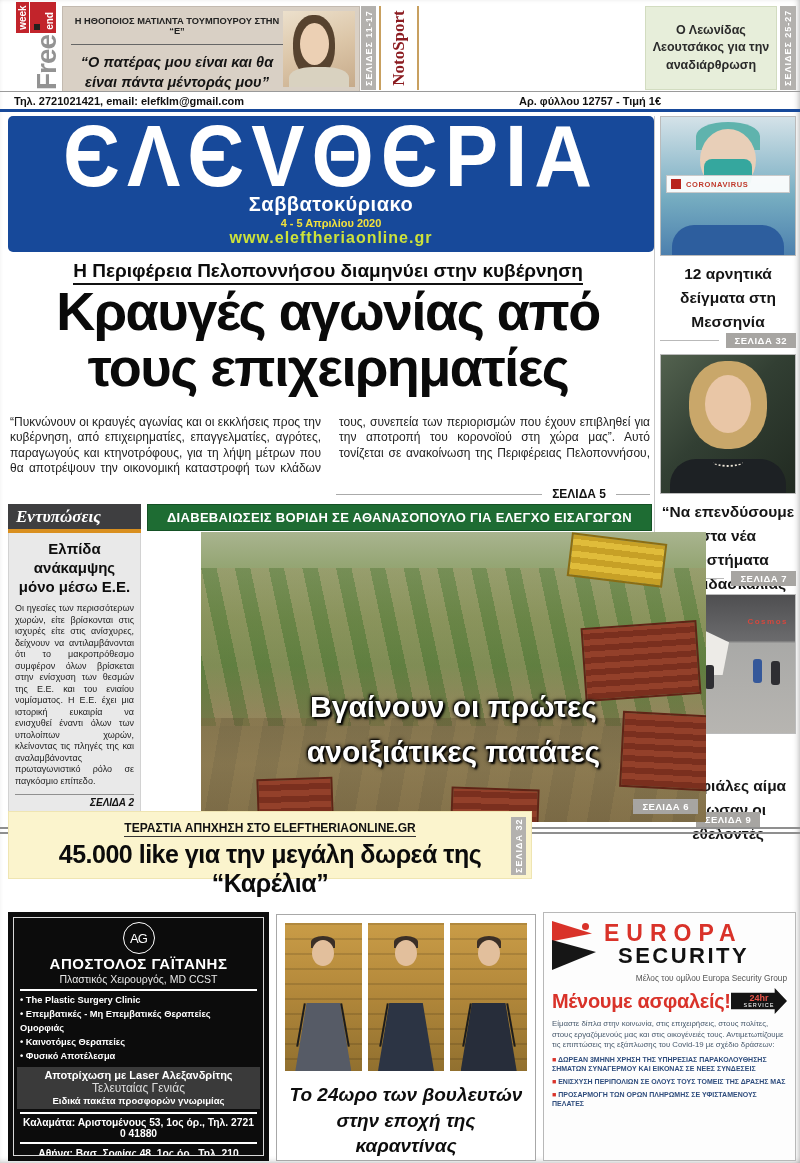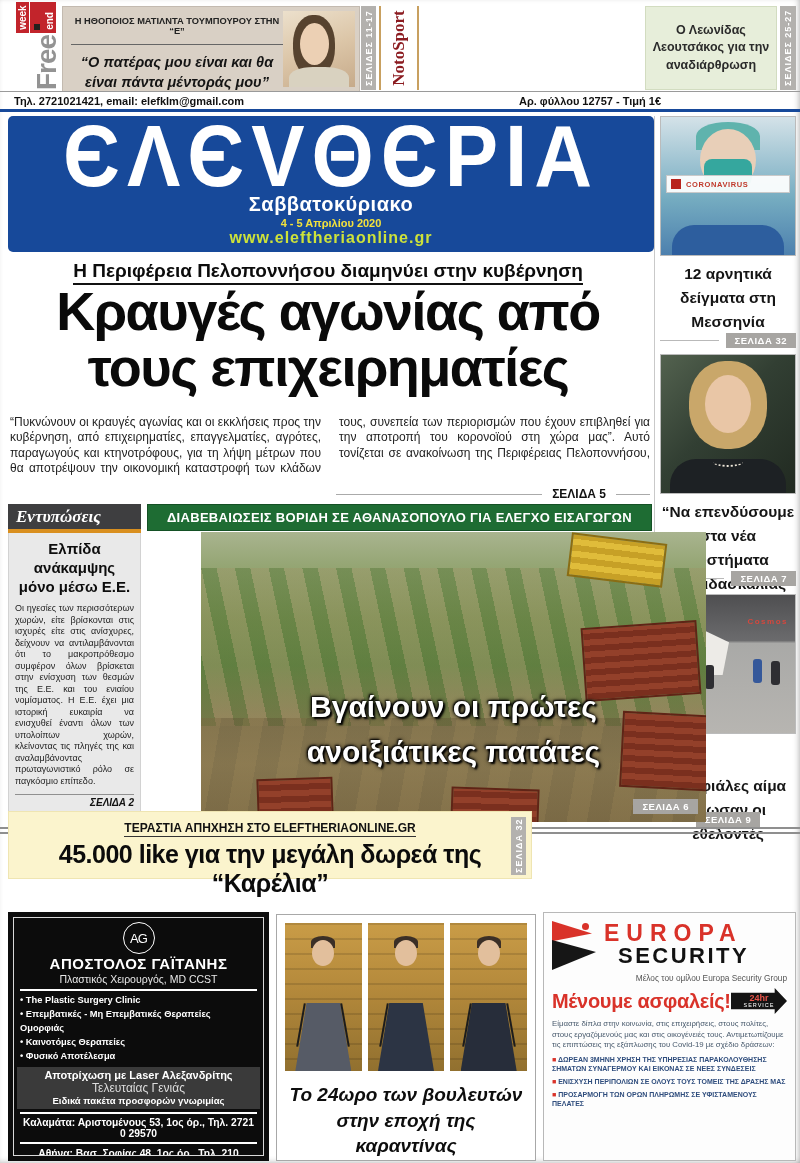--- a/index.html
+++ b/index.html
@@ -383,21 +383,21 @@
         <li>The Plastic Surgery Clinic</li>
         <li>Επεμβατικές - Μη Επεμβατικές Θεραπείες Ομορφιάς</li>
         <li>Καινοτόμες Θεραπείες</li>
         <li>Φυσικό Αποτέλεσμα</li>
       </ul>
       <div class="g-offer">
         <div class="g-offer-1">Αποτρίχωση με Laser Αλεξανδρίτης</div>
         <div class="g-offer-2">Τελευταίας Γενιάς</div>
         <div class="g-offer-3">Ειδικά πακέτα προσφορών γνωριμίας</div>
       </div>
-      <div class="g-addr1">Καλαμάτα: Αριστομένους 53, 1ος όρ., Τηλ. 2721 0 29570</div>
+      <div class="g-addr1">Καλαμάτα: Αριστομένους 53, 1ος όρ., Τηλ. 2721 0 41880</div>
       <div class="g-addr2">Αθήνα: Βασ. Σοφίας 48, 1ος όρ.,  Τηλ. 210 7222070</div>
 
     </div>
   </div>
 
   <div class="abs mps">
     <div class="mp-row">
       <div class="mp mp1">
         <div class="mp-hair"></div>
         <div class="mp-face"></div>

